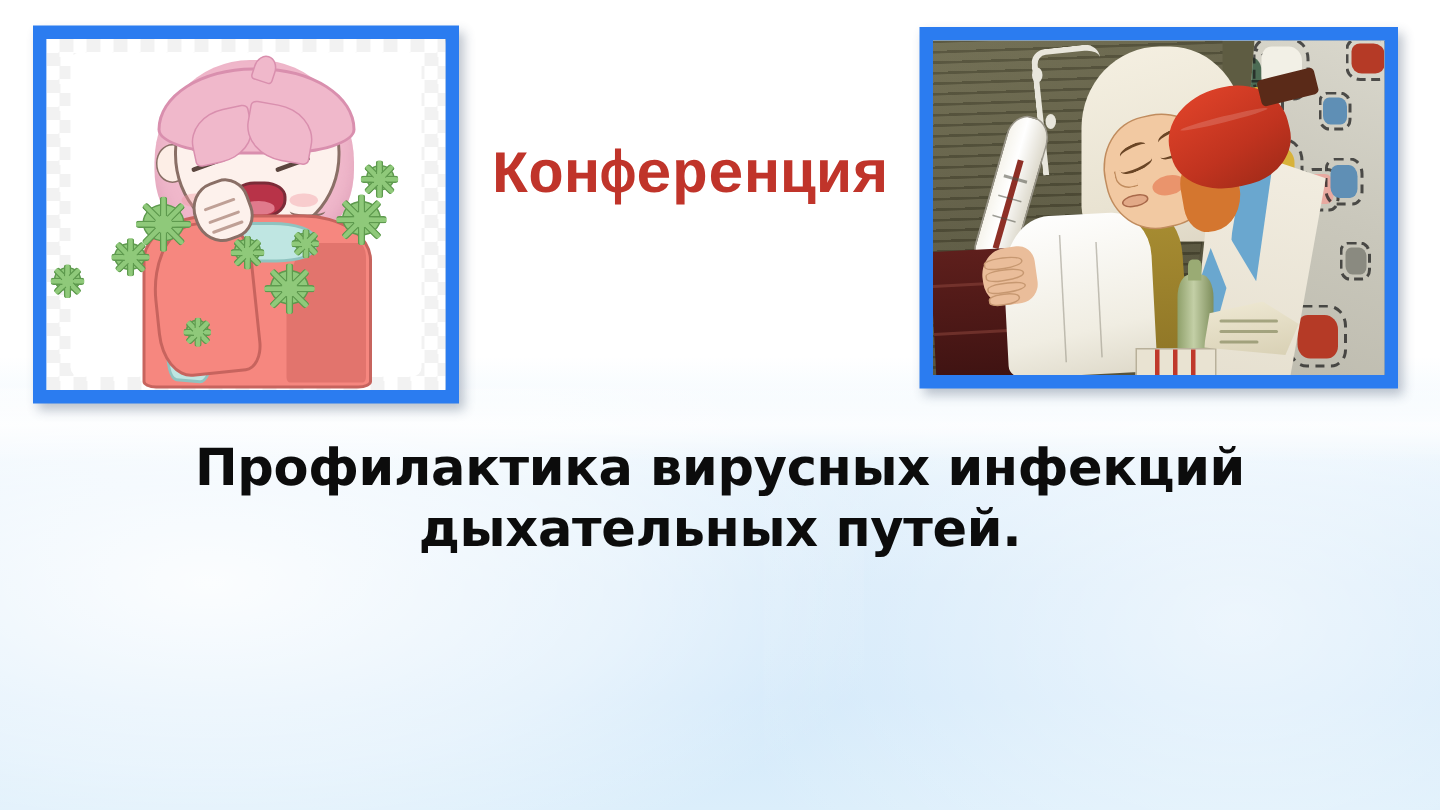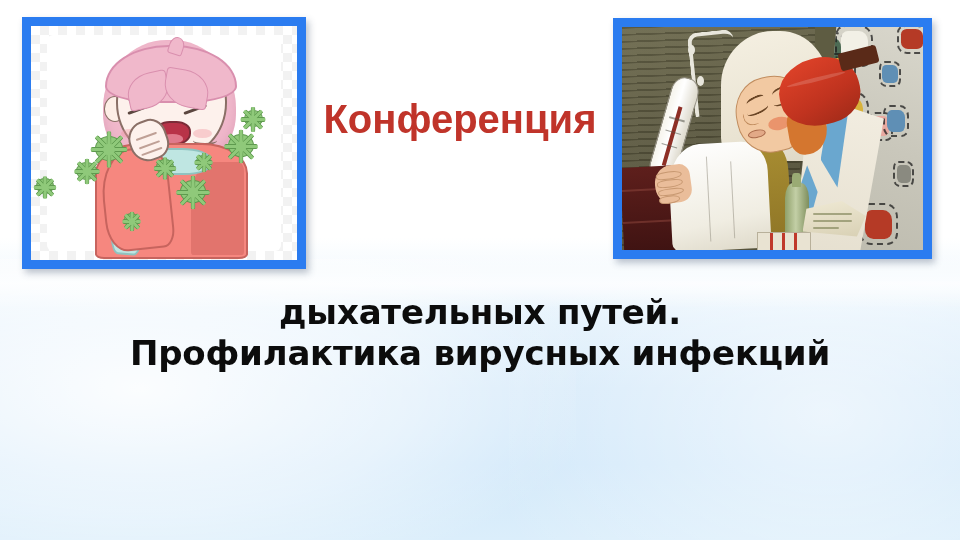--- a/index.html
+++ b/index.html
@@ -601,21 +601,21 @@
     background: #c0392b;
   }
 
   
   #title-conference {
     position: absolute;
     left: 310px;
     top: 98px;
     width: 300px;
     text-align: center;
-    font-family: Liberation Sans, sans-serif;
+    font-family: Liberation Mono, monospace;
     font-weight: bold;
     font-size: 40px;
     line-height: 1.05;
     color: #C0342A;
     white-space: nowrap;
   }
 
   #main-heading {
     position: absolute;
     left: 80px;
@@ -861,17 +861,17 @@
           <div class="scribble" style="top:72%; width:42%;"></div>
         </div>
 
       </div>
     </div>
   </div>
 
   <div id="title-conference">Конференция</div>
 
   <div id="main-heading">
+    <span class="line">Профилактика вирусных инфекций</span>
     <span class="line">дыхательных путей.</span>
-    <span class="line">Профилактика вирусных инфекций</span>
   </div>
 
 </div>
 
 </body></html>

